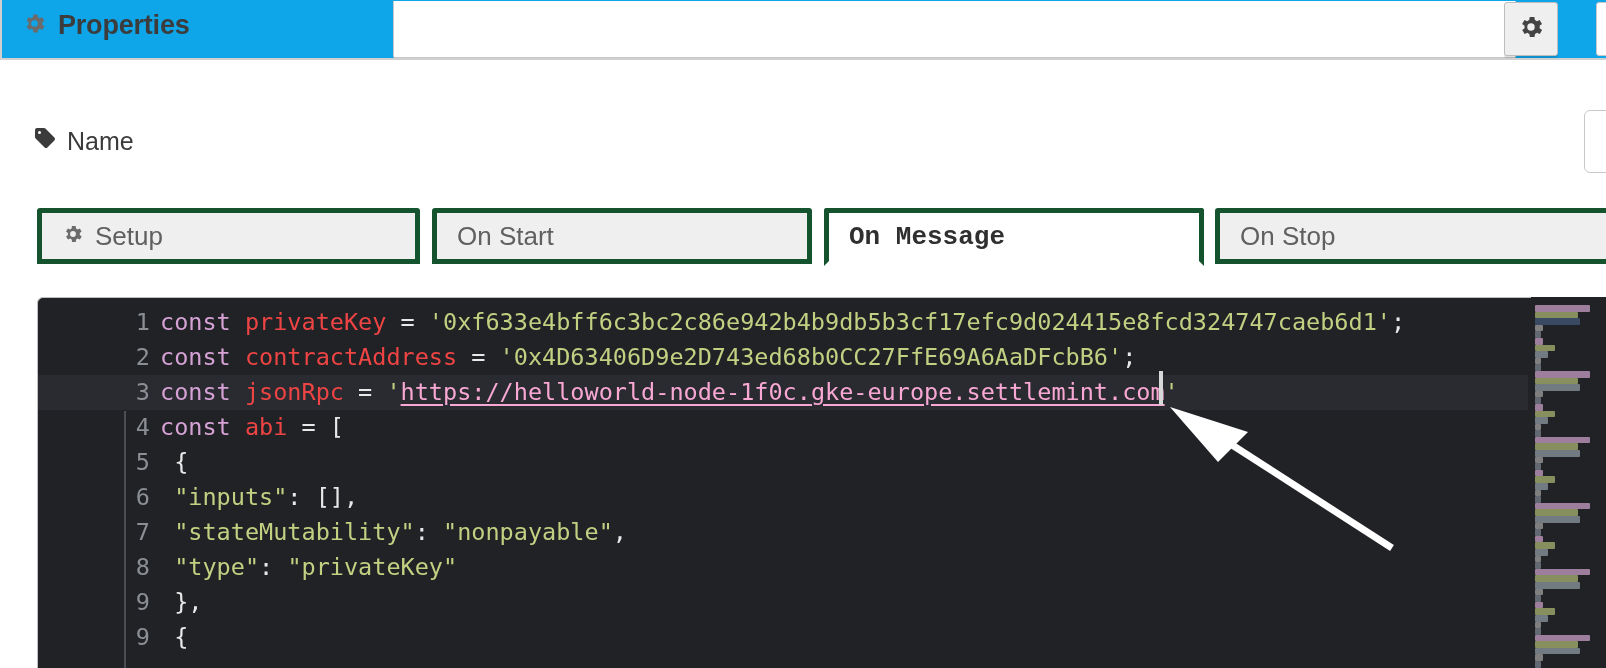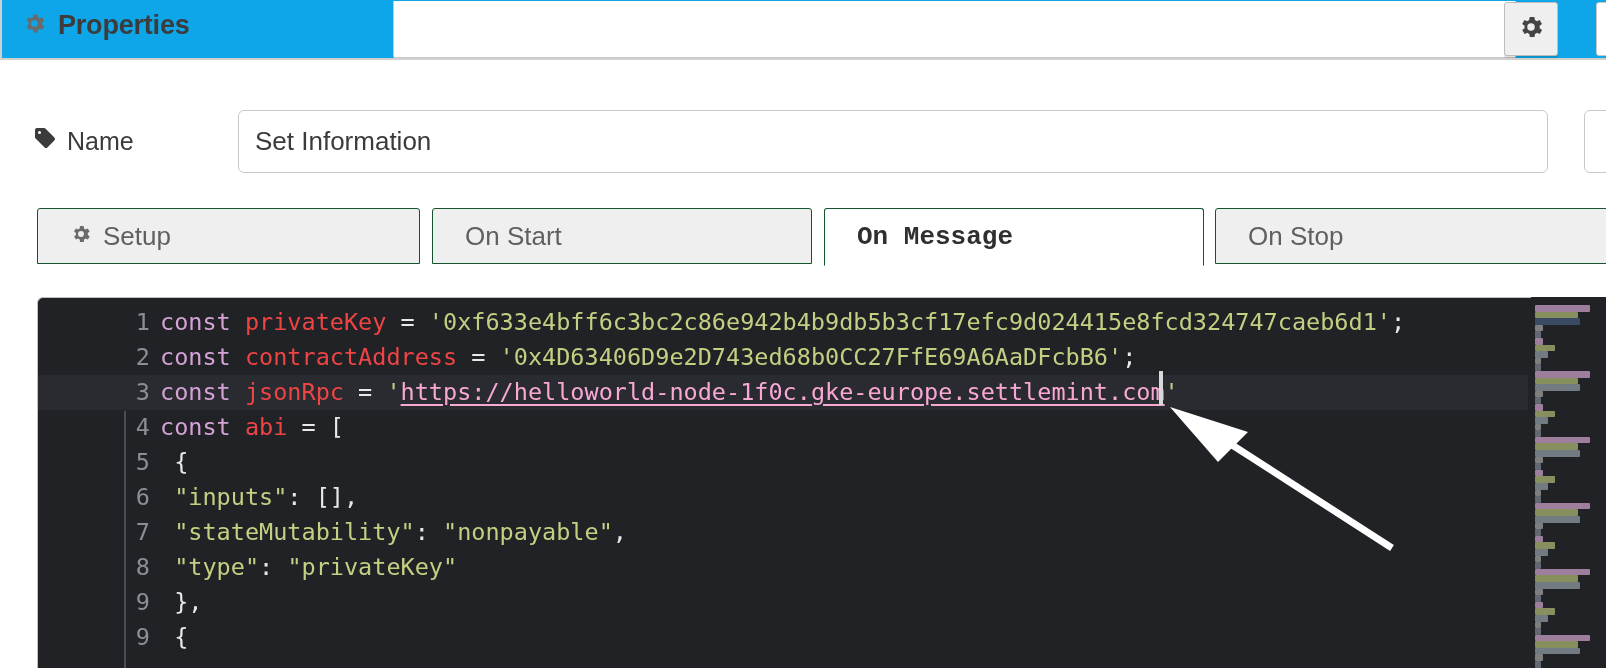--- a/index.html
+++ b/index.html
@@ -117,25 +117,25 @@
     left: 0; top: 208px;
     width: 1606px; height: 58px;
   }
   .tab {
     position: absolute;
     top: 0;
     height: 56px;
     display: flex;
     align-items: center;
     gap: 11px;
-    padding-left: 32px;
+    padding-left: 20px;
     font-size: 26px;
     color: #606060;
     background: #efefef;
-    border: 1px solid #14532d;
+    border: 5px solid #14532d;
     border-radius: 3px 3px 0 0;
     cursor: pointer;
     user-select: none;
   }
   .tab.active {
     background: #ffffff;
     color: #2f2f2f;
     font-weight: bold;
     border-bottom-color: #ffffff;
     height: 58px;
@@ -264,21 +264,20 @@
 
   <div class="name-row">
     <div class="name-label">
       <span>
         <svg width="24" height="24" viewBox="0 0 24 24" fill="#3b3b3b">
           <path d="M21.4 11.6 12.4 2.6A2 2 0 0 0 11 2H4a2 2 0 0 0-2 2v7c0 .5.2 1 .6 1.4l9 9a2 2 0 0 0 2.8 0l7-7a2 2 0 0 0 0-2.8zM6.5 8A1.5 1.5 0 1 1 6.5 5a1.5 1.5 0 0 1 0 3z"></path>
         </svg>
       </span>
       <span>Name</span>
     </div>
-    <input class="name-input" type="text" value="Set Information" placeholder="Name" style="">
     <div class="name-input-extra"></div>
   </div>
 
   <div class="tabs">
 
     <div class="tab tab-setup">
       <span>
         <svg width="22" height="22" viewBox="0 0 24 24" fill="#6b6b6b">
           <path d="M19.4 13a7.8 7.8 0 0 0 0-2l2-1.6-2-3.4-2.4 1a7.6 7.6 0 0 0-1.7-1l-.4-2.6H10.9l-.4 2.6c-.6.2-1.2.6-1.7 1l-2.4-1-2 3.4L6.5 11a7.8 7.8 0 0 0 0 2l-2 1.6 2 3.4 2.4-1c.5.4 1.1.8 1.7 1l.4 2.6h4l.4-2.6c.6-.2 1.2-.6 1.7-1l2.4 1 2-3.4-2.1-1.6zM12 15.2A3.2 3.2 0 1 1 12 8.8a3.2 3.2 0 0 1 0 6.4z"></path>
         </svg>

